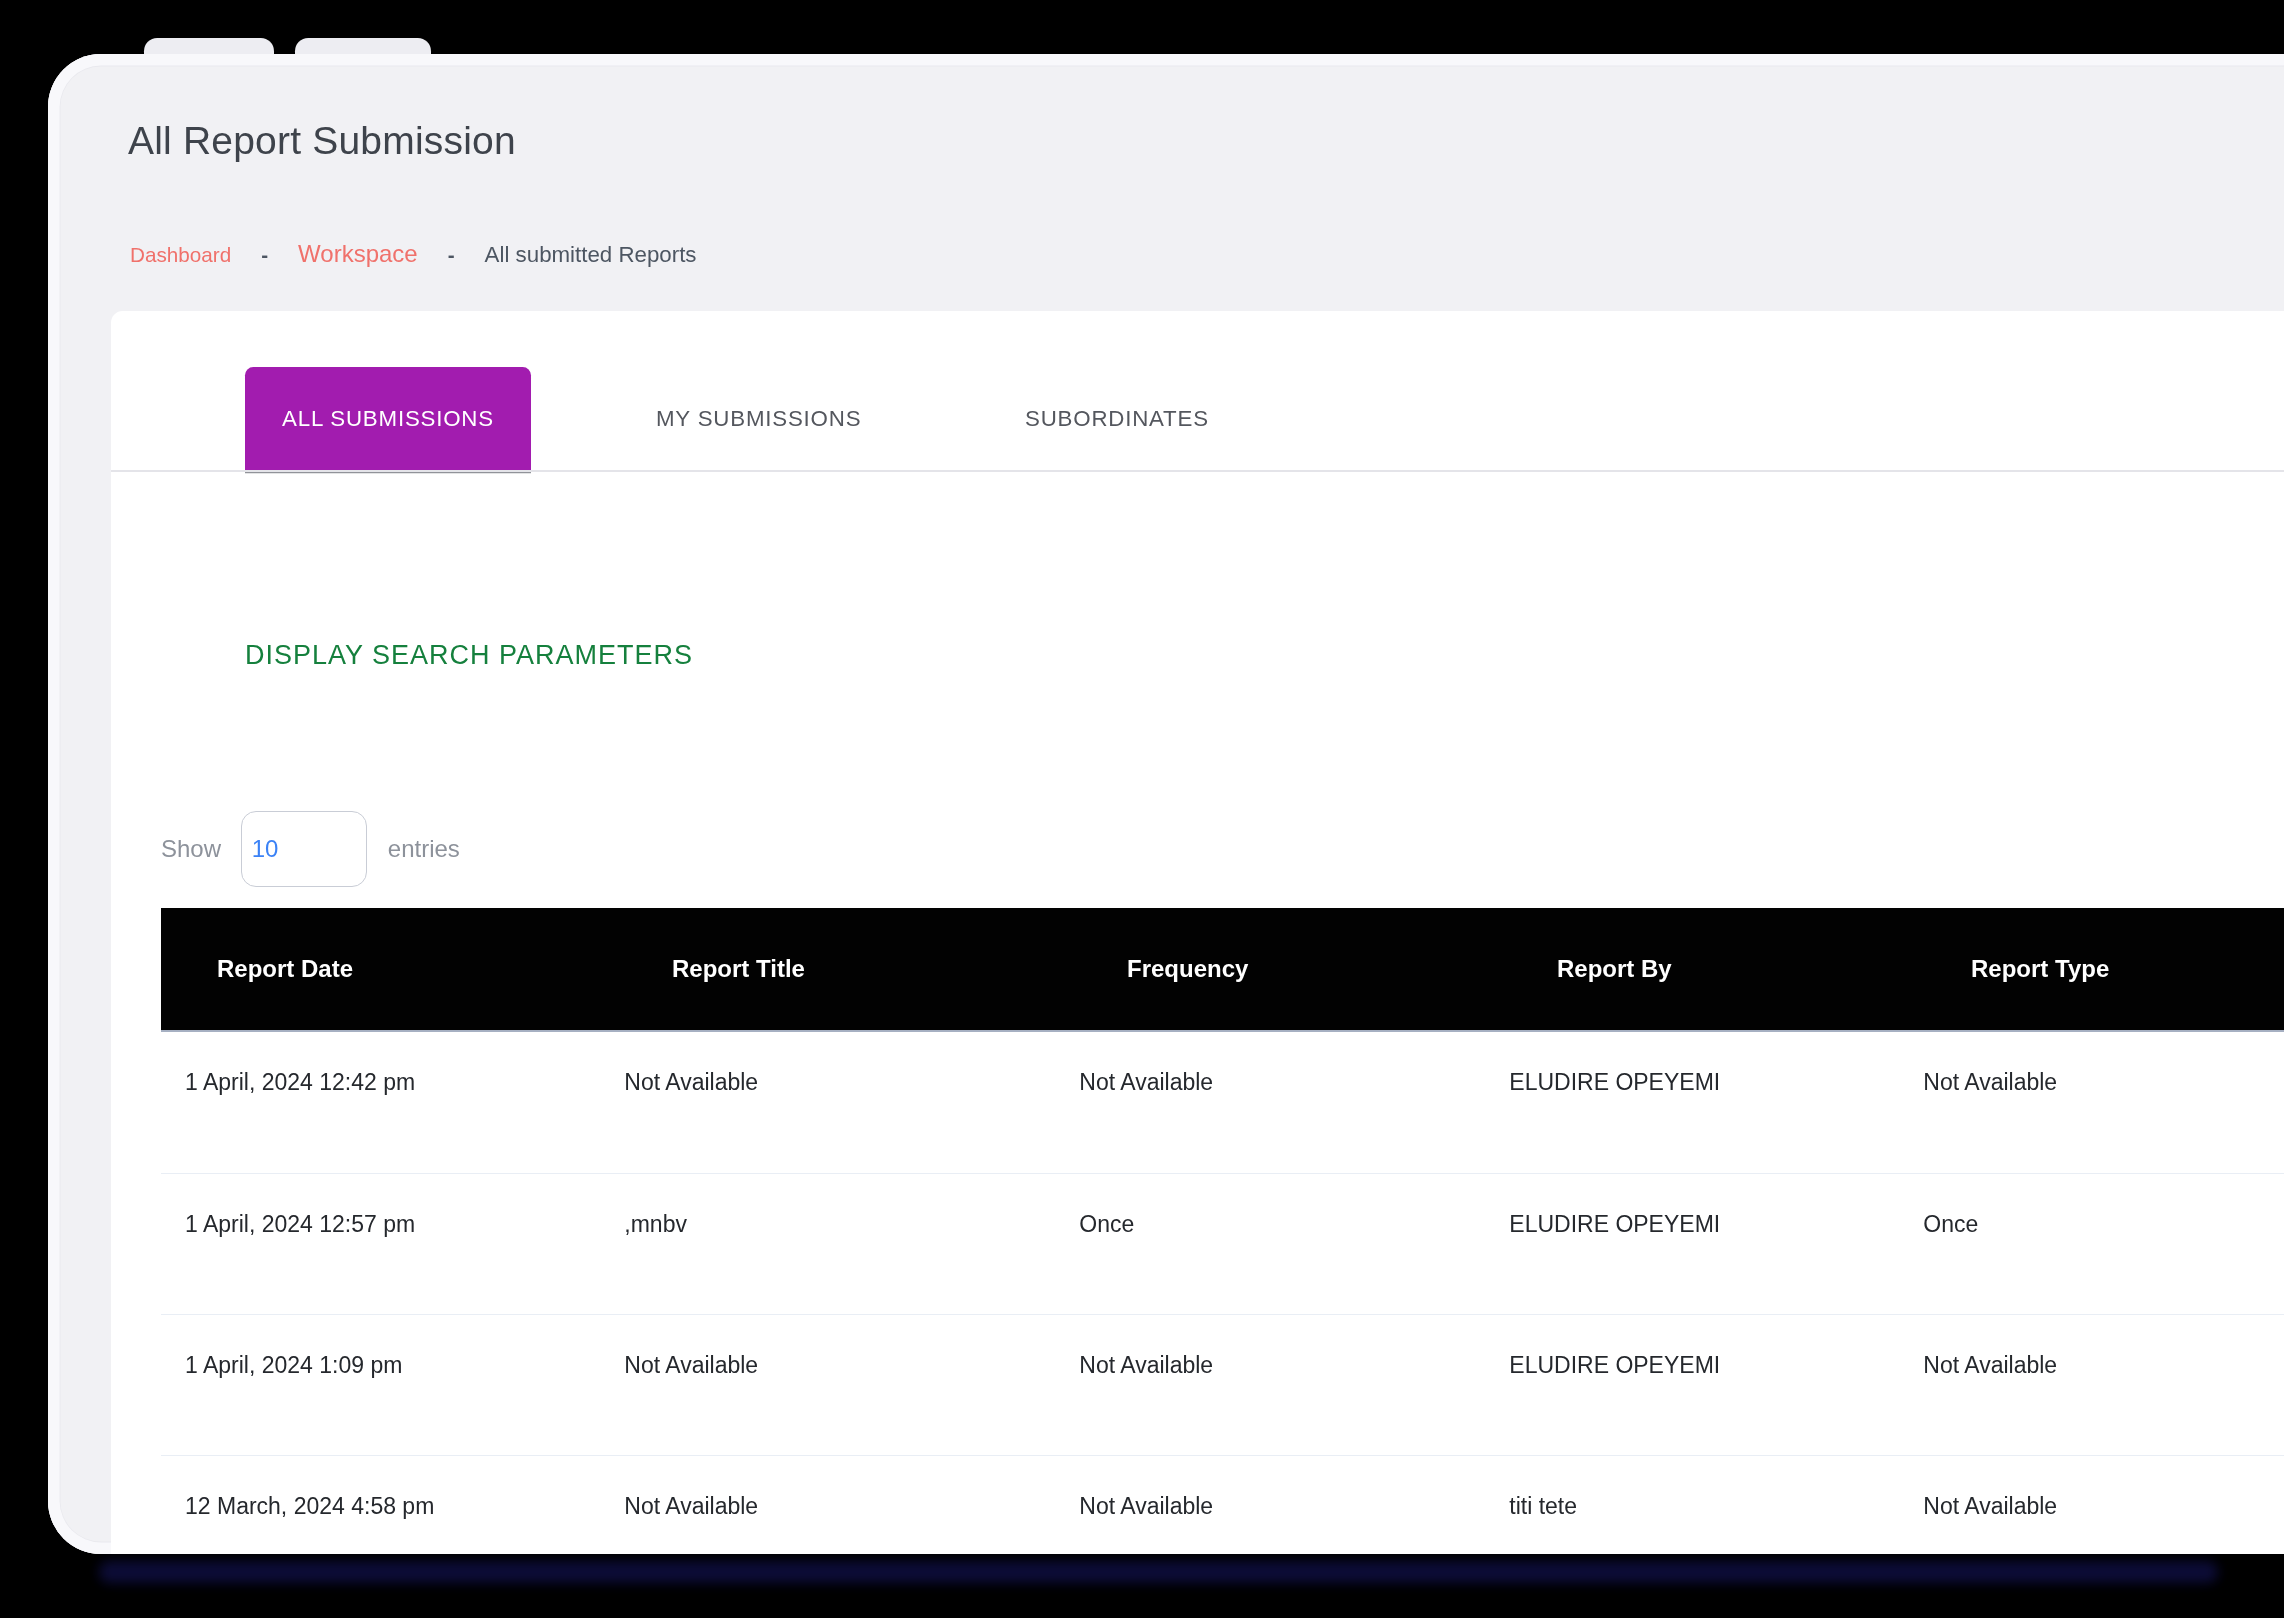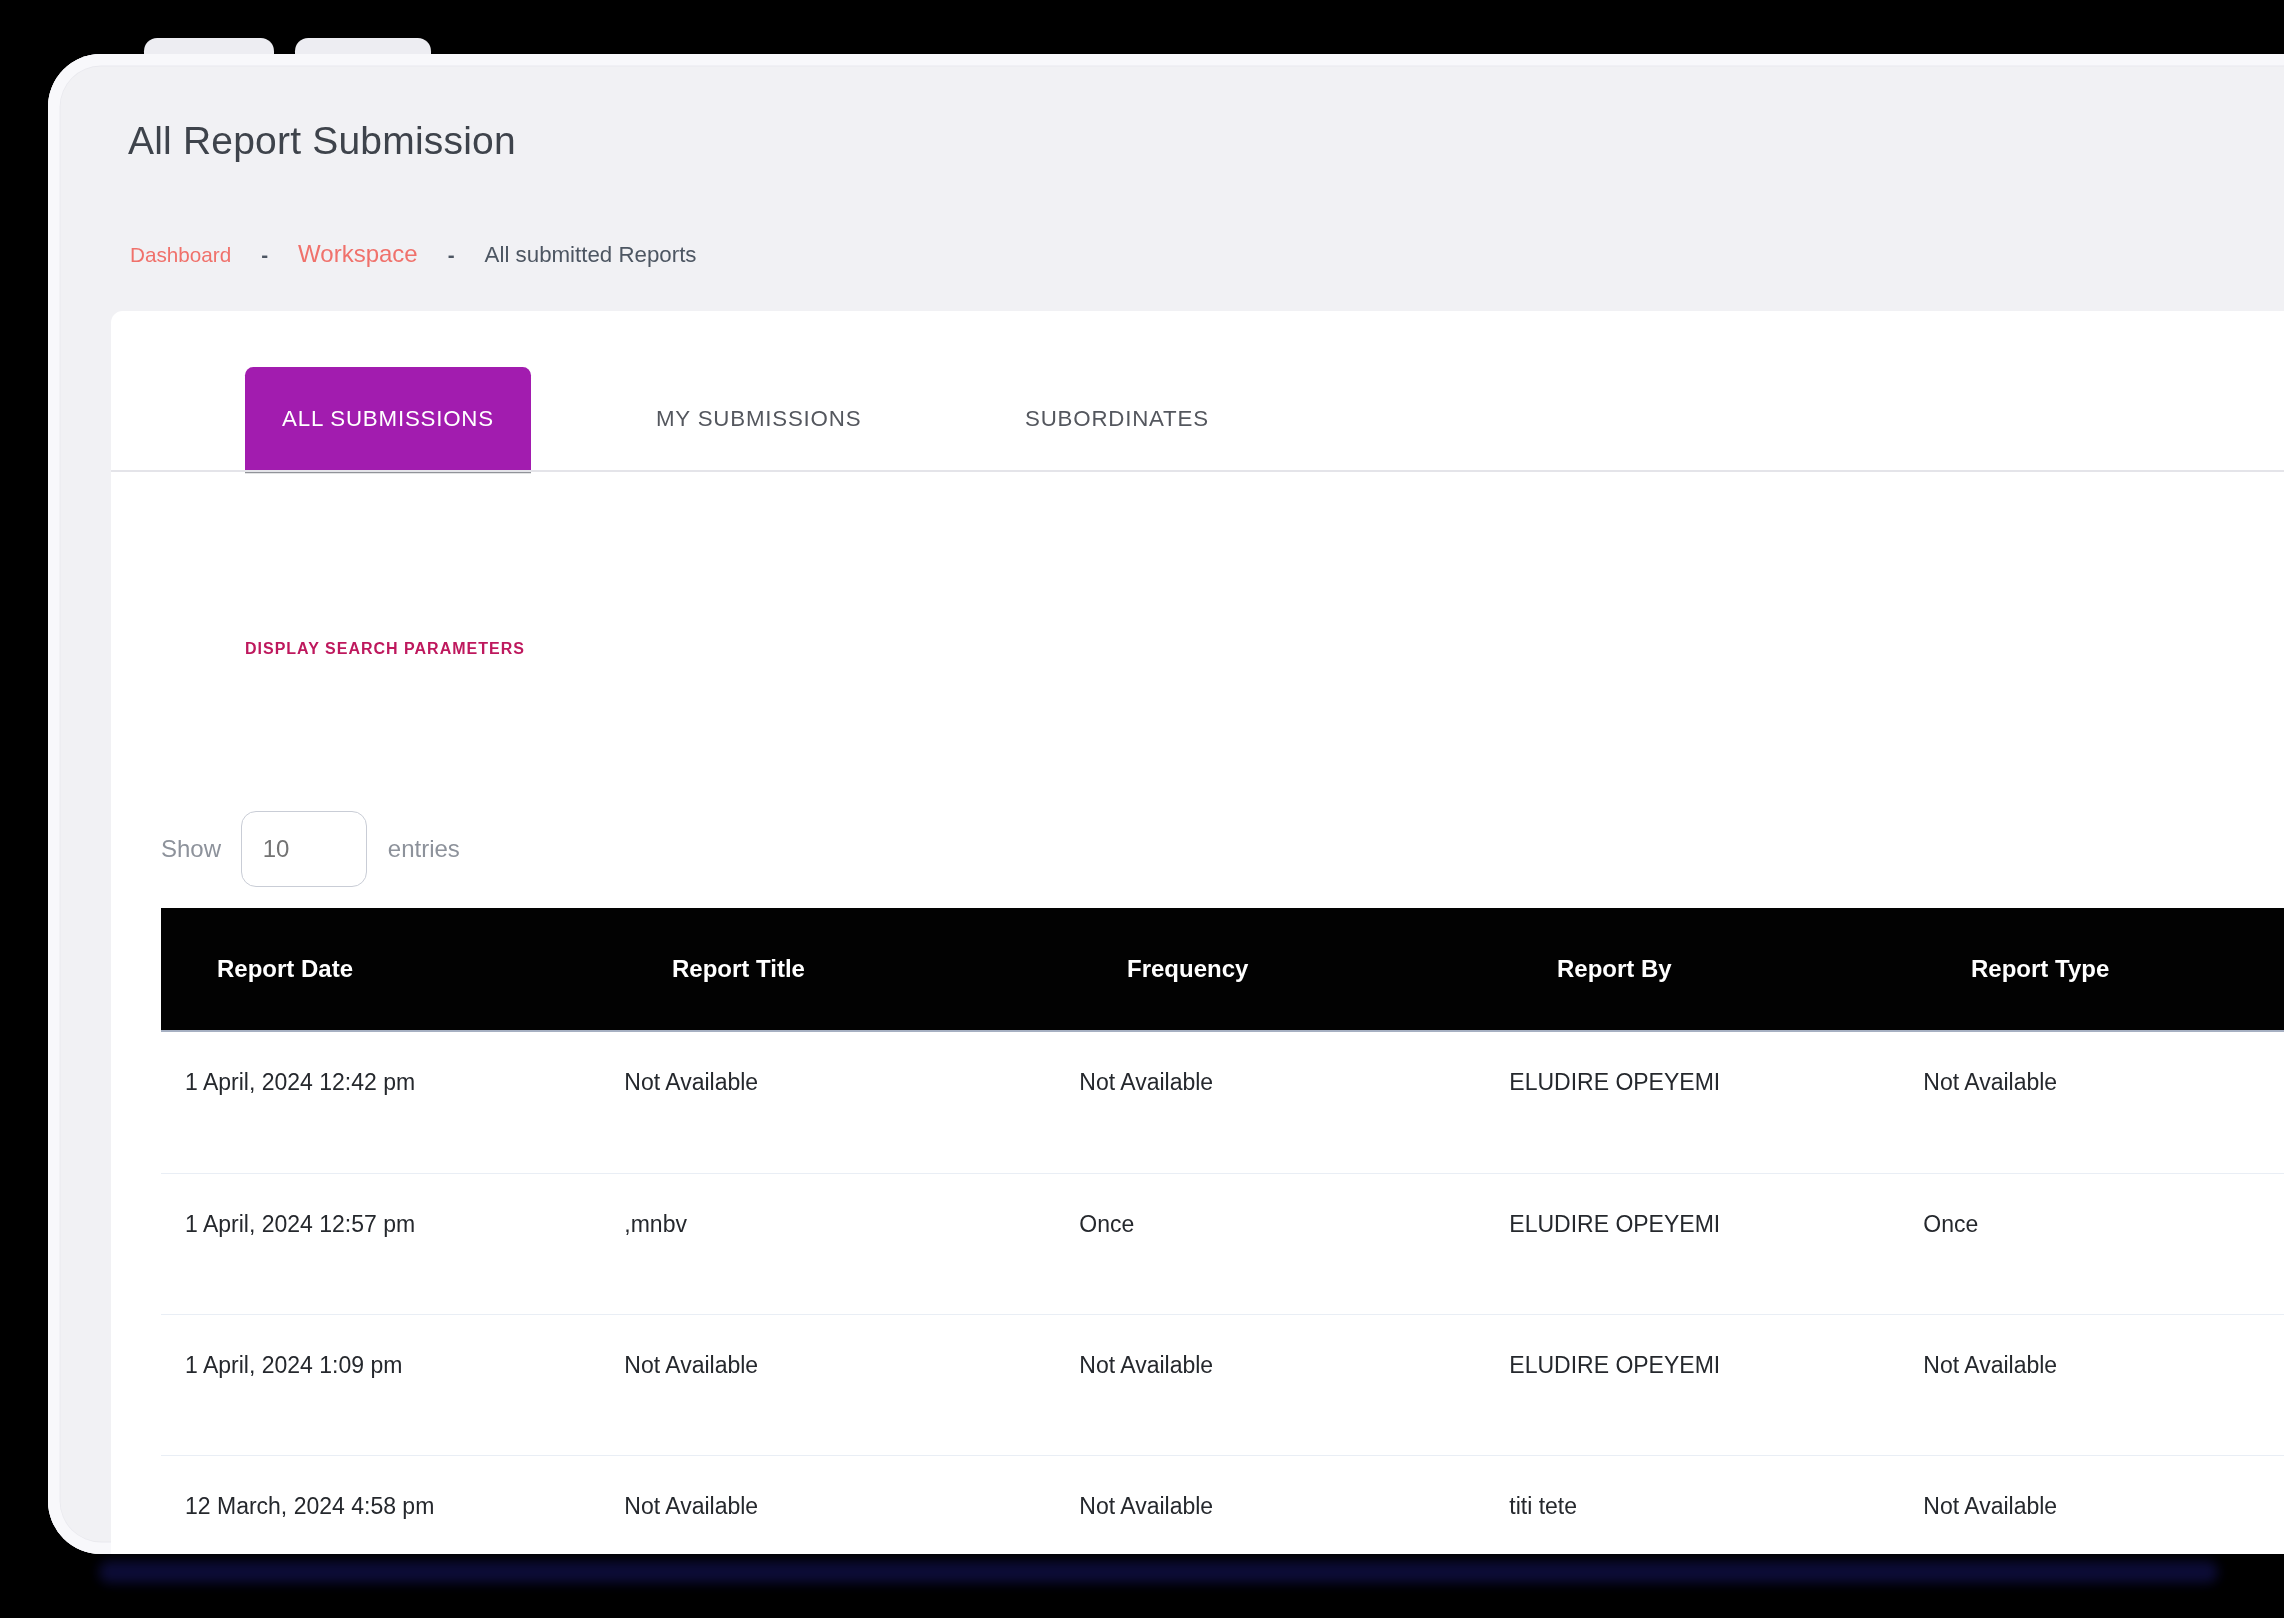--- a/index.html
+++ b/index.html
@@ -53,32 +53,32 @@
   }
   .tab.active{
     left:134px;width:286px;background:#a21caf;color:#ffffff;border-radius:8.3px 8.3px 0 0;
     box-shadow:0 3.3px 0 rgba(55,58,70,.55);
   }
   .tab.t2{left:545px;}
   .tab.t3{left:914px;}
   .tab-divider{position:absolute;left:0;top:159px;width:100%;height:1.7px;background:#e4e4e9;}
 
   .search-params-link{
-    position:absolute;left:134px;top:329px;font-size:16px;font-weight:700;
-    color:#be185d;letter-spacing:1px;cursor:pointer;
+    position:absolute;left:134px;top:329px;font-size:27px;font-weight:400;
+    color:#15803d;letter-spacing:1px;cursor:pointer;
   }
 
   .entries-row{
     position:absolute;left:50px;top:498px;height:79px;display:flex;align-items:center;
     color:#8d929b;font-size:24px;gap:8px;
   }
   .entries-select{
     width:126px;height:76px;margin-left:11.6px;border:1.7px solid #c9cdd6;border-radius:15px;
-    display:flex;align-items:center;padding-left:21px;box-sizing:border-box;
-    color:#737373;font-size:24px;background:#fff;cursor:pointer;
+    display:flex;align-items:center;padding-left:10px;box-sizing:border-box;
+    color:#3b82f6;font-size:24px;background:#fff;cursor:pointer;
   }
   .entries-suffix{margin-left:13.2px;}
 
   
   .report-table{position:absolute;left:50px;top:597px;width:2152px;}
   .grid-row{display:grid;grid-template-columns:455px 455px 430px 414px 398px;}
   .thead{
     background:#020202;height:124px;border-bottom:2.5px solid #a6b0c2;box-sizing:border-box;
   }
   .th{

